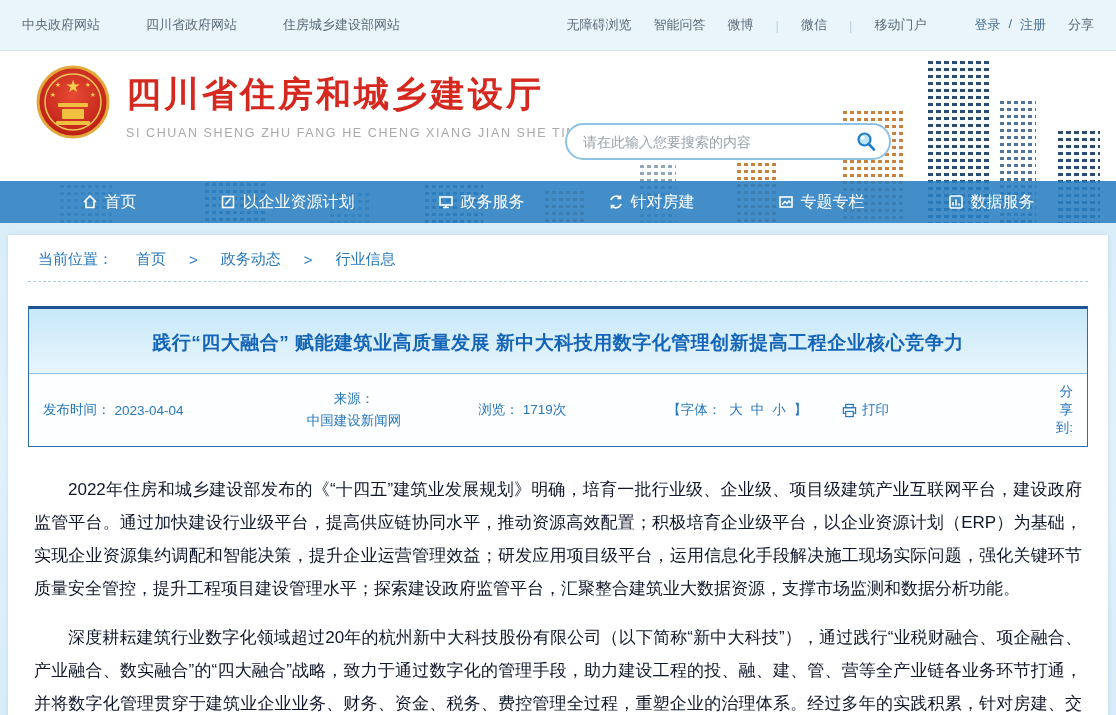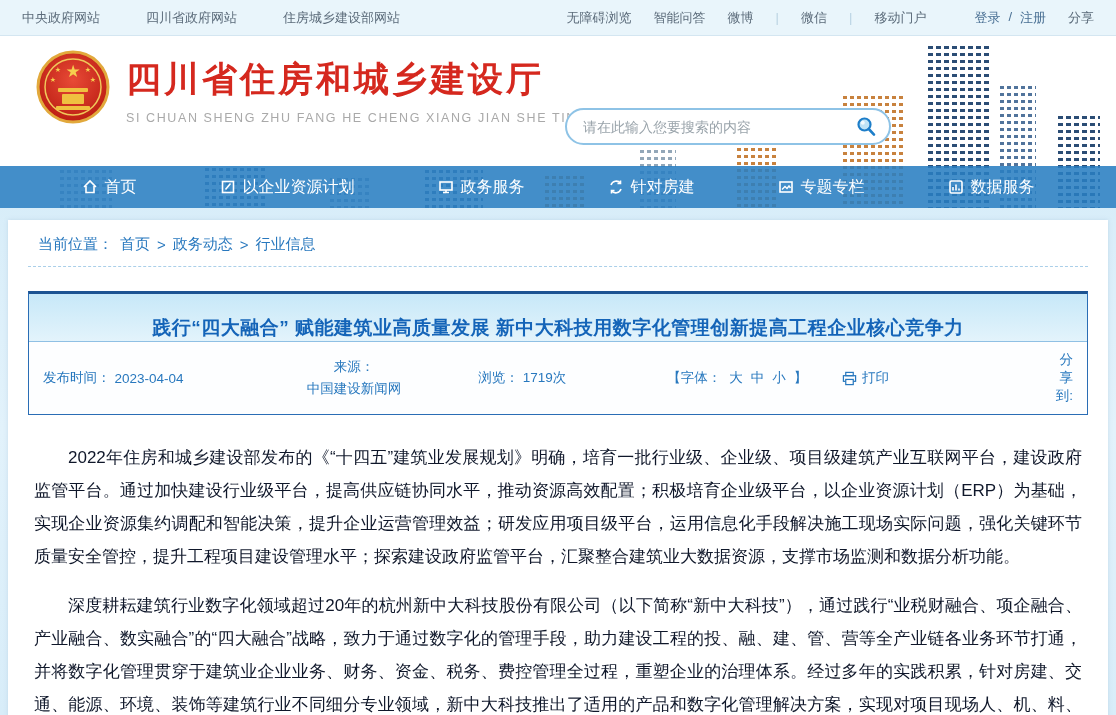--- a/index.html
+++ b/index.html
@@ -3,21 +3,21 @@
 <meta charset="utf-8">
 <style>
   * { margin:0; padding:0; box-sizing:border-box; }
   html,body { width:1116px; height:715px; overflow:hidden; }
   body {
     font-family:"Liberation Sans","DejaVu Sans",sans-serif;
     background:linear-gradient(180deg,#cfe9f7 0%,#e2f2fb 60%,#d8edf9 100%);
   }
   
   .topbar {
-    height:36px; background:#e9f5fb; border-bottom:1px solid #d4e6f1;
+    height:51px; background:#e9f5fb; border-bottom:1px solid #d4e6f1;
     display:flex; align-items:center; justify-content:space-between;
     padding:0 22px; font-size:13px; color:#5b6b7a;
   }
   .topbar-left { display:flex; gap:46px; }
   .topbar-right { display:flex; align-items:center; gap:22px; }
   .topbar a-like, .toplink { cursor:pointer; color:#5b6b7a; }
   .topsep { color:#b9d2e2; }
   .login-group { margin-left:26px; display:flex; gap:8px; color:#4a7094; }
   .share-link { }
   
@@ -53,30 +53,30 @@
   }
   .nav-item { display:flex; align-items:center; gap:7px; color:#fff; font-size:16px; cursor:pointer; }
   .nav-item svg { display:block; }
   
   .panel {
     margin:12px 8px 0; background:#ffffff; padding:0 20px 30px;
     min-height:470px; box-shadow:0 0 4px rgba(120,160,190,0.25);
   }
   .breadcrumb {
     padding:15px 10px 12px; font-size:15px; color:#2878be;
-    border-bottom:1px dashed #aacfe9; display:flex; gap:7px; align-items:center;
+    border-bottom:1px dashed #aacfe9; display:flex; gap:23px; align-items:center;
   }
   .breadcrumb .crumb { cursor:pointer; }
   .title-block {
     margin-top:24px; border:1px solid #2a6db5; border-top:3px solid #1c5392;
     background:linear-gradient(180deg,#c7e8f8 0%,#eef8fd 55%,#ffffff 100%);
   }
   .article-title {
     text-align:center; color:#1464b8; font-size:19px; font-weight:bold;
-    padding:21px 50px 0; letter-spacing:0.5px;
+    padding:21px 50px 17px; letter-spacing:0.5px;
   }
   .meta-row {
     border-top:1px solid #8fc0e4; display:flex; align-items:center;
     padding:9px 14px; font-size:13.5px; color:#2878be; background:#fdfeff;
   }
   .meta-item { display:flex; align-items:center; gap:4px; }
   .m-pub { width:188px; }
   .m-src { width:250px;flex-direction:column; }
   .m-views { width:188px; }
   .m-font { width:178px; }

